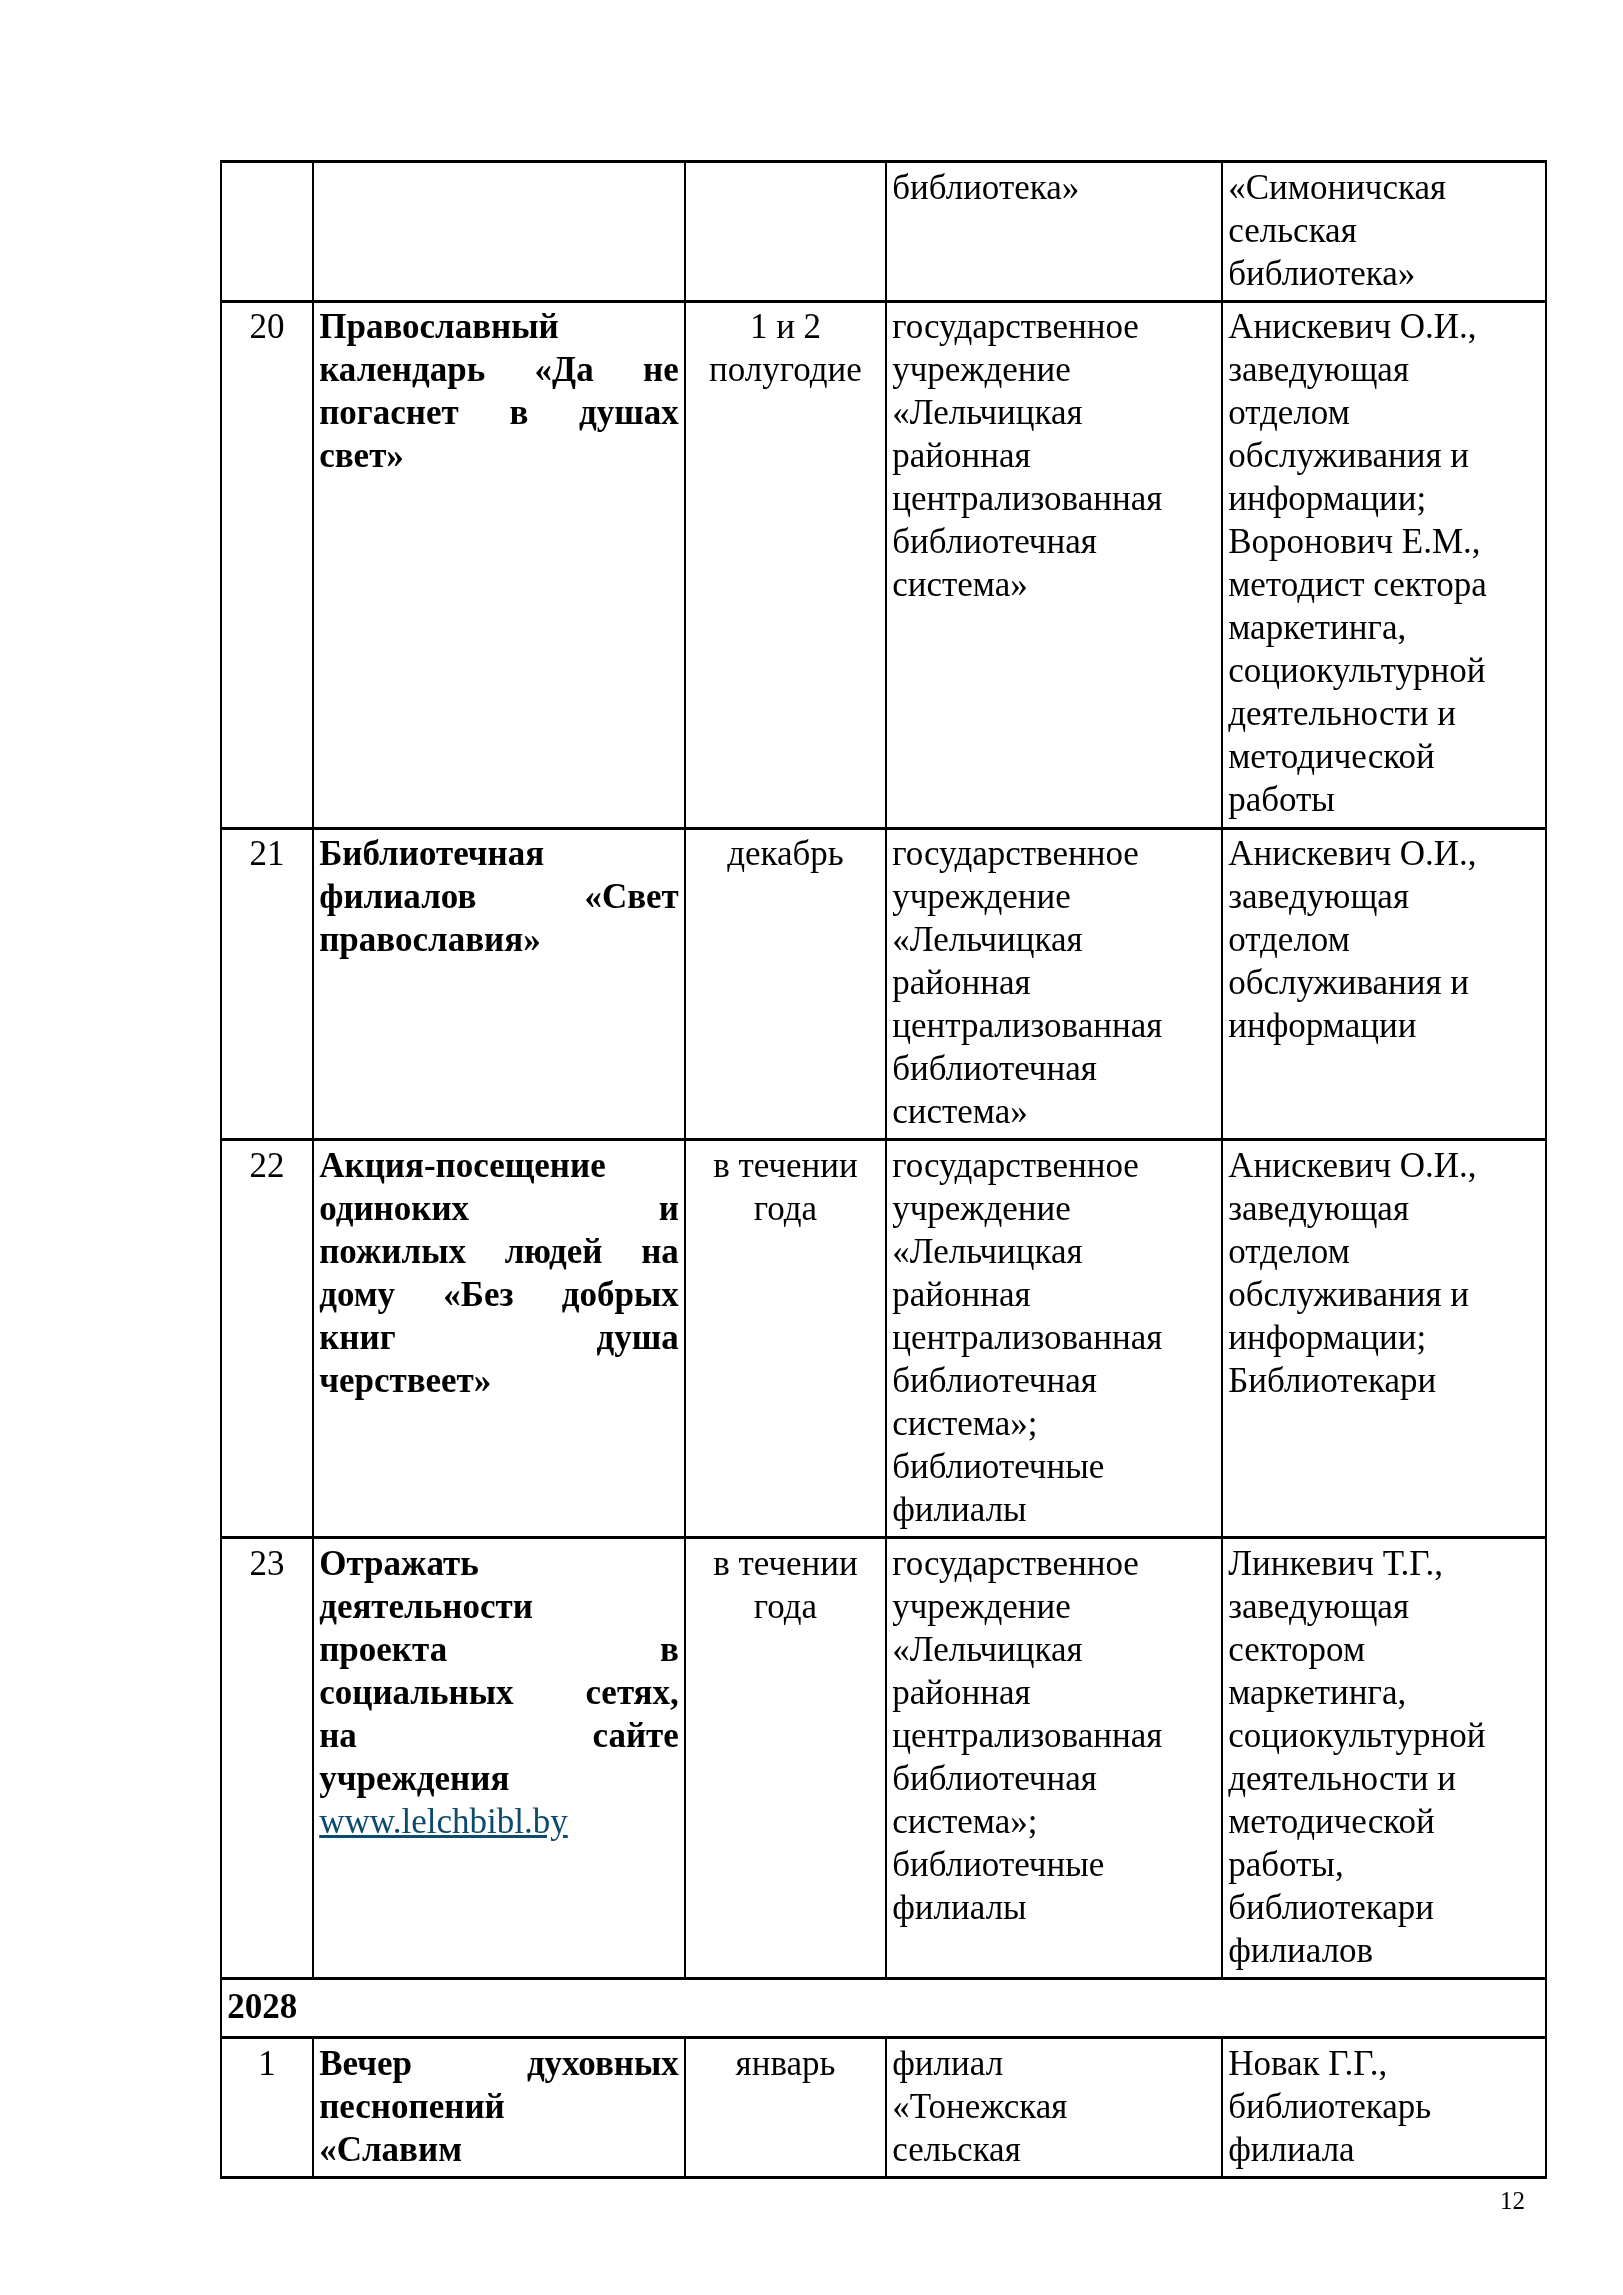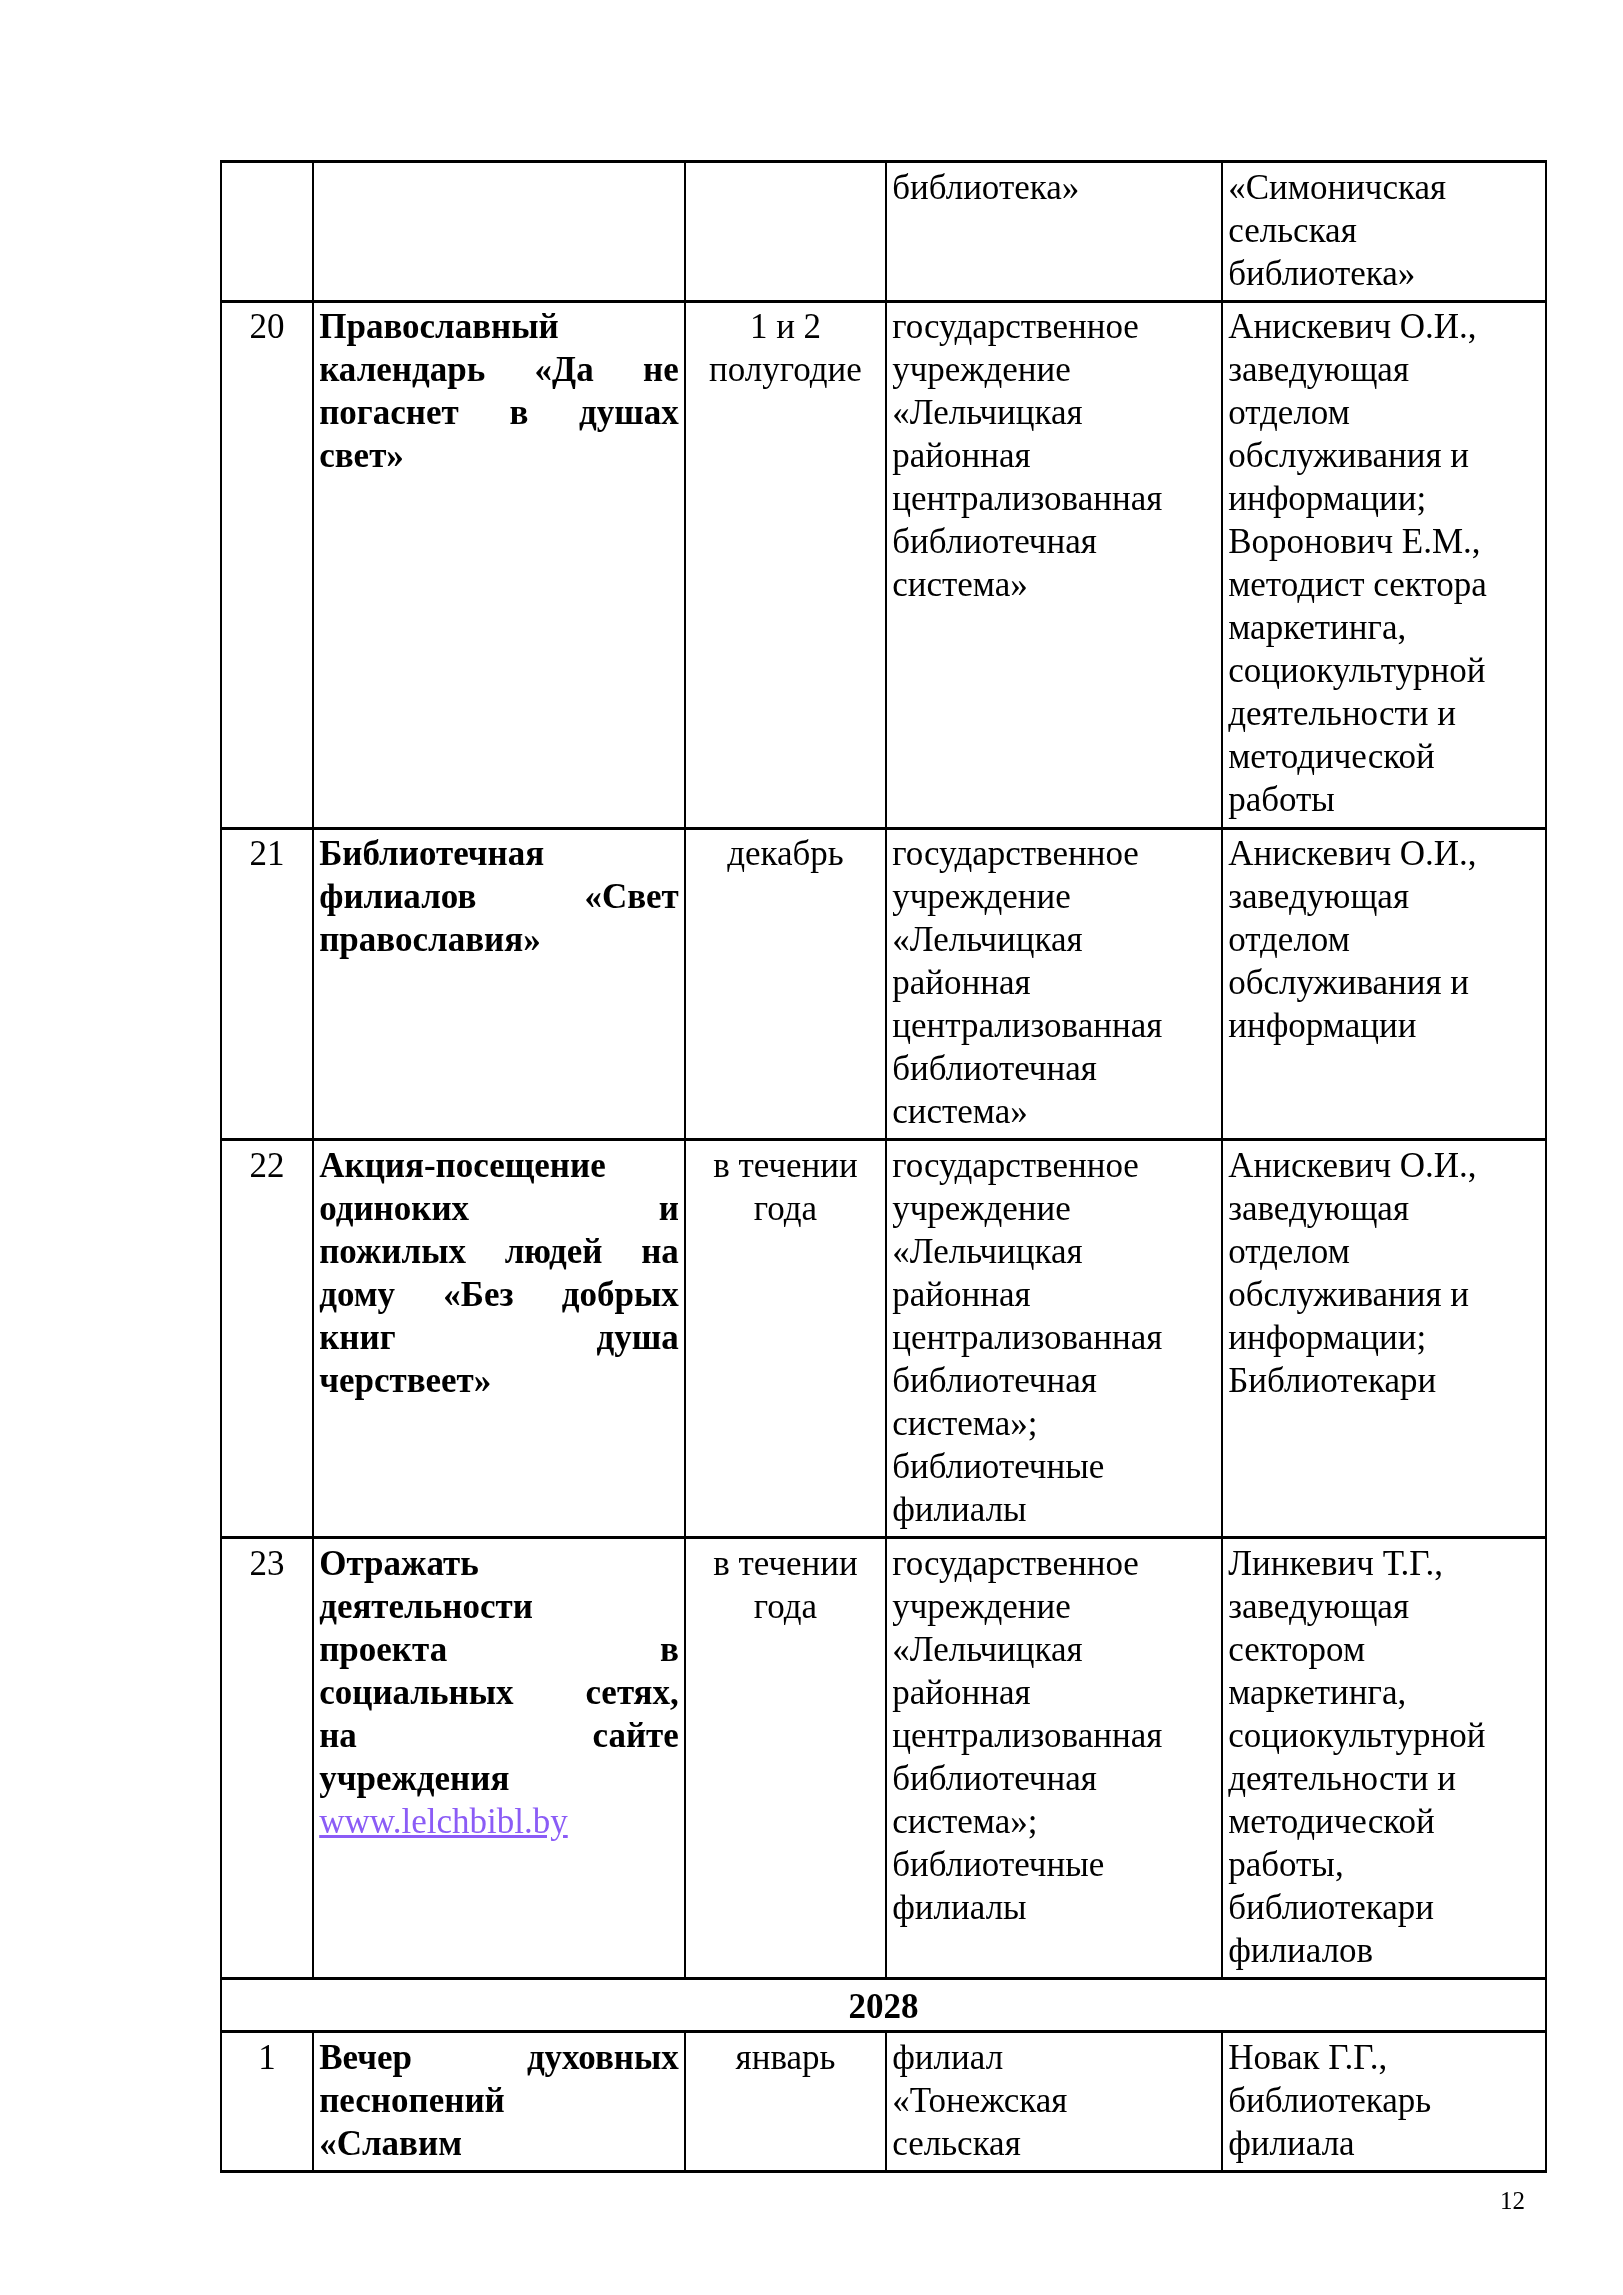--- a/index.html
+++ b/index.html
@@ -30,25 +30,24 @@
     overflow: hidden;
     margin-left: 27px;
   }
   .c-num { text-align: center; padding-left: 1.3px; padding-right: 1.3px; }
   .c-event .jl { text-align: justify; text-align-last: justify; font-weight: bold; }
   .c-event .jl:last-child { text-align-last: left; }
   .c-period { text-align: center; white-space: pre-line; }
   .c-org, .c-resp { white-space: pre-line; }
   .year-row td {
     font-weight: bold;
-    text-align: center;
     padding-top: 5.2px;
-    padding-bottom: 2px;
-  }
-  .site-link { color: #8b5cf6; text-decoration: underline; text-align: right; }
+    padding-bottom: 8px;
+  }
+  .site-link { color: #0c4a6e; text-decoration: underline; text-align: right; }
   .page-number {
     position: absolute;
     top: 2182px;
     right: 98px;
     font-size: 25px;
     line-height: 37px;
   }
 </style>
 </head>
 <body>

